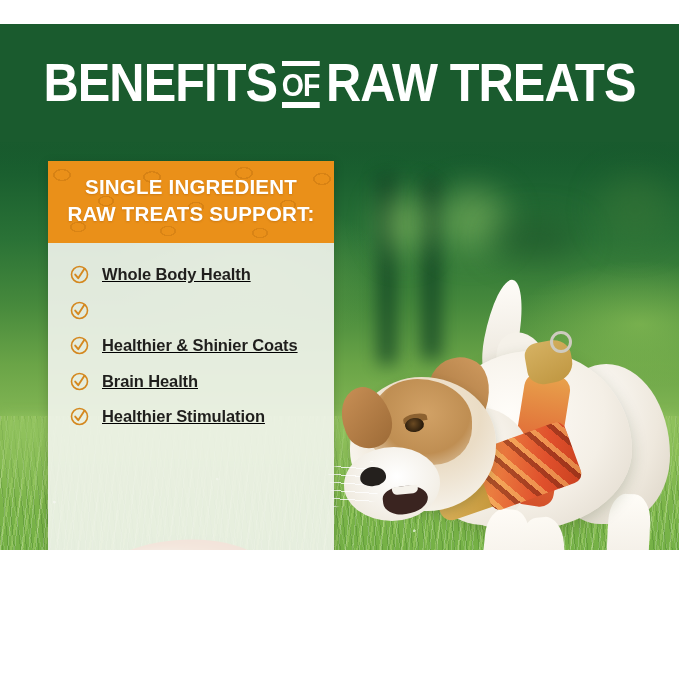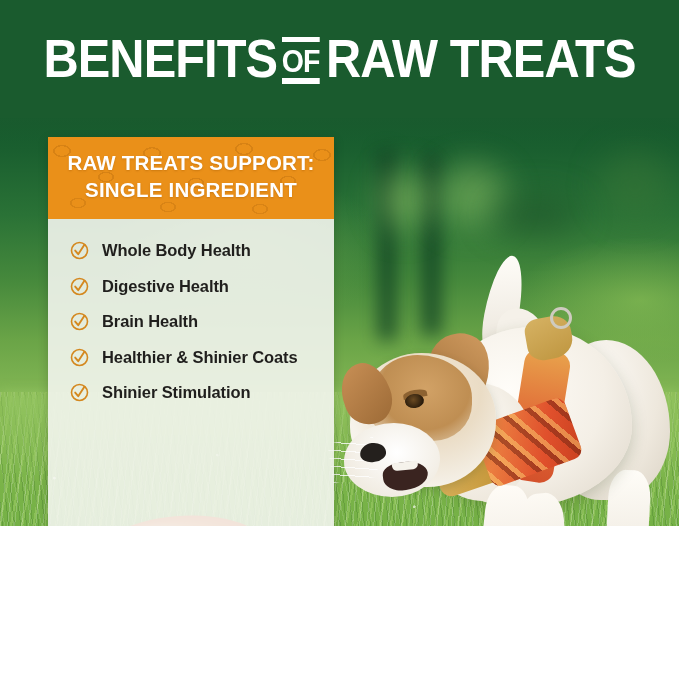--- a/index.html
+++ b/index.html
@@ -10,20 +10,21 @@
   body {
     font-family: "Liberation Sans", sans-serif;
   }
 
   #poster {
     position: relative;
     width: 679px;
     height: 526px;
     overflow: hidden;
     background: #4d7c0f;
+    margin-top: 24px;
   }
 
   
   .photo {
     position: absolute;
     left: 0;
     top: 0;
     width: 679px;
     height: 679px;
     overflow: hidden;
@@ -376,20 +377,21 @@
   .benefit-list {
     position: relative;
     margin: 0;
     padding: 22px 0 0 22px;
     list-style: none;
   }
   .benefit-item {
     display: flex;
     align-items: flex-start;
     margin-bottom: 16.5px;
+    text-decoration: underline;
   }
   .check-icon {
     width: 19px; height: 19px;
     flex: 0 0 19px;
     margin-right: 13px;
     position: relative;
   }
   .check-icon svg { display: block; }
   .benefit-label {
     color: #201f1d;
@@ -459,22 +461,22 @@
 
   <div class="title">
     <span class="word">BENEFITS</span><span class="word of">OF</span><span class="word">RAW TREATS</span>
   </div>
 
   <div class="card">
 
     <div class="card-header">
       <div class="card-header-pattern"></div>
       <div class="card-header-text">
+        <div>SINGLE INGREDIENT</div>
         <div>RAW TREATS SUPPORT:</div>
-        <div>SINGLE INGREDIENT</div>
       </div>
     </div>
 
     <ul class="benefit-list">
 
       <li class="benefit-item">
         <span class="check-icon">
           <svg width="19" height="19" viewBox="0 0 19 19">
             <circle cx="9.5" cy="9.5" r="8" fill="none" stroke="#D4881F" stroke-width="1.6"></circle>
             <path d="M5.2 9.6 L8.2 13.2 L14.4 3.8" fill="none" stroke="#D4881F" stroke-width="1.9" stroke-linecap="round" stroke-linejoin="round"></path>
@@ -485,49 +487,48 @@
 
 
 
       <li class="benefit-item">
         <span class="check-icon">
           <svg width="19" height="19" viewBox="0 0 19 19">
             <circle cx="9.5" cy="9.5" r="8" fill="none" stroke="#D4881F" stroke-width="1.6"></circle>
             <path d="M5.2 9.6 L8.2 13.2 L14.4 3.8" fill="none" stroke="#D4881F" stroke-width="1.9" stroke-linecap="round" stroke-linejoin="round"></path>
           </svg>
         </span>
-        <span class="benefit-label">Digestive Health</span>
+      </li>
+
+      <li class="benefit-item">
+        <span class="check-icon">
+          <svg width="19" height="19" viewBox="0 0 19 19">
+            <circle cx="9.5" cy="9.5" r="8" fill="none" stroke="#D4881F" stroke-width="1.6"></circle>
+            <path d="M5.2 9.6 L8.2 13.2 L14.4 3.8" fill="none" stroke="#D4881F" stroke-width="1.9" stroke-linecap="round" stroke-linejoin="round"></path>
+          </svg>
+        </span>
+        <span class="benefit-label">Healthier &amp; Shinier Coats</span>
       </li>
 
       <li class="benefit-item">
         <span class="check-icon">
           <svg width="19" height="19" viewBox="0 0 19 19">
             <circle cx="9.5" cy="9.5" r="8" fill="none" stroke="#D4881F" stroke-width="1.6"></circle>
             <path d="M5.2 9.6 L8.2 13.2 L14.4 3.8" fill="none" stroke="#D4881F" stroke-width="1.9" stroke-linecap="round" stroke-linejoin="round"></path>
           </svg>
         </span>
         <span class="benefit-label">Brain Health</span>
       </li>
 
       <li class="benefit-item">
         <span class="check-icon">
           <svg width="19" height="19" viewBox="0 0 19 19">
             <circle cx="9.5" cy="9.5" r="8" fill="none" stroke="#D4881F" stroke-width="1.6"></circle>
             <path d="M5.2 9.6 L8.2 13.2 L14.4 3.8" fill="none" stroke="#D4881F" stroke-width="1.9" stroke-linecap="round" stroke-linejoin="round"></path>
           </svg>
         </span>
-        <span class="benefit-label">Healthier &amp; Shinier Coats</span>
-      </li>
-
-      <li class="benefit-item">
-        <span class="check-icon">
-          <svg width="19" height="19" viewBox="0 0 19 19">
-            <circle cx="9.5" cy="9.5" r="8" fill="none" stroke="#D4881F" stroke-width="1.6"></circle>
-            <path d="M5.2 9.6 L8.2 13.2 L14.4 3.8" fill="none" stroke="#D4881F" stroke-width="1.9" stroke-linecap="round" stroke-linejoin="round"></path>
-          </svg>
-        </span>
-        <span class="benefit-label">Shinier Stimulation</span>
+        <span class="benefit-label">Healthier Stimulation</span>
       </li>
 
     </ul>
   </div>
 
 </div>
 
 </body></html>

